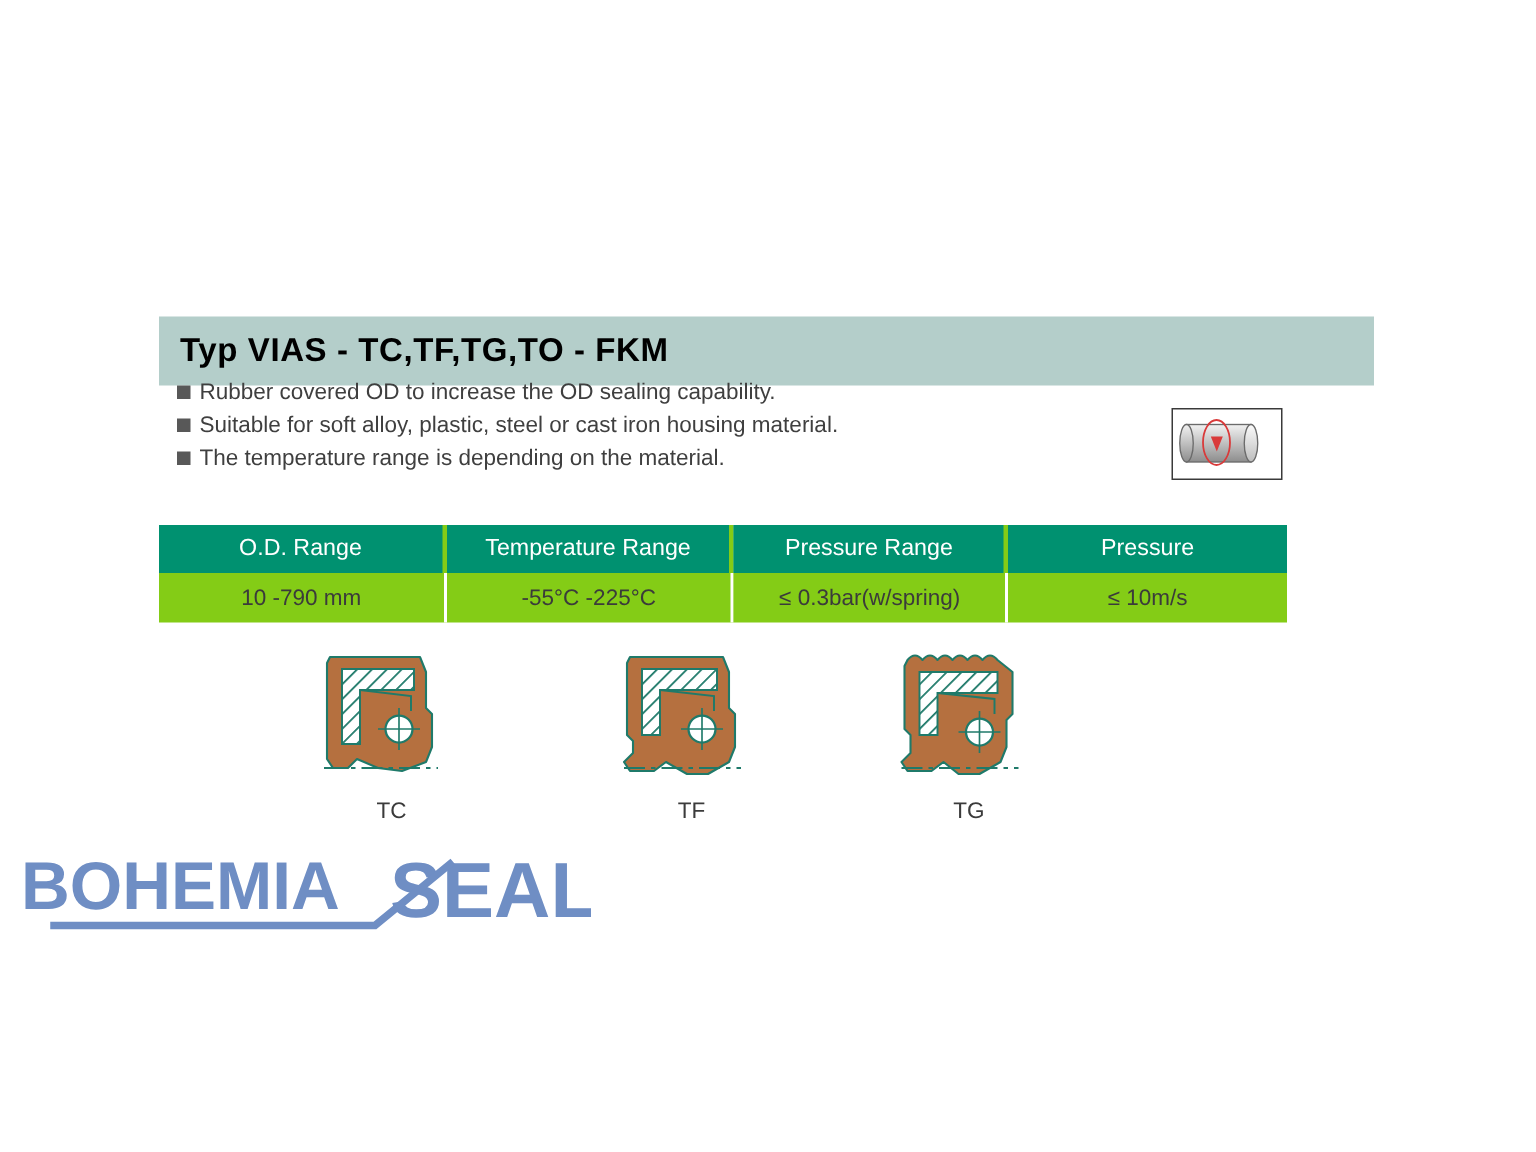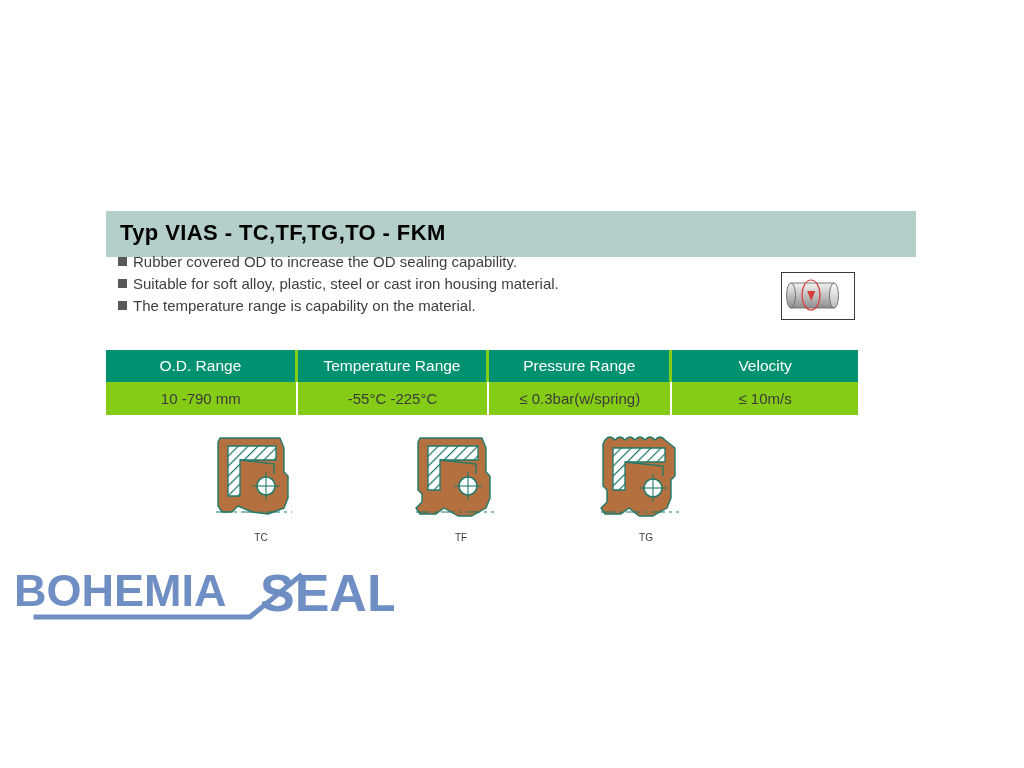--- a/index.html
+++ b/index.html
@@ -125,21 +125,21 @@
     position: absolute;
     top: 0;
     width: 130px;
     text-align: center;
   }
   .seal-item.tc { left: 90px; }
   .seal-item.tf { left: 290px; }
   .seal-item.tg { left: 475px; }
   .seal-svg { display: block; margin: 0 auto; }
   .seal-label {
-    font-size: 10px;
+    font-size: 15px;
     color: #3b3b3b;
     margin-top: 4px;
     font-family: "Liberation Sans", sans-serif;
   }
 
   
   .logo {
     position: absolute;
     left: 14px;
     top: 564px;
@@ -159,21 +159,21 @@
   <div class="bullet-row">
     <span class="bullet-mark"></span>
     <span class="bullet-text">Rubber covered OD to increase the OD sealing capability.</span>
   </div>
   <div class="bullet-row">
     <span class="bullet-mark"></span>
     <span class="bullet-text">Suitable for soft alloy, plastic, steel or cast iron housing material.</span>
   </div>
   <div class="bullet-row">
     <span class="bullet-mark"></span>
-    <span class="bullet-text">The temperature range is capability on the material.</span>
+    <span class="bullet-text">The temperature range is depending on the material.</span>
   </div>
 </div>
 
 <div class="icon-box">
   <svg width="71" height="45" viewBox="0 0 71 45">
     <defs>
       <linearGradient id="shaftGrad" x1="0" y1="0" x2="0" y2="1">
         <stop offset="0%" stop-color="#f2f2f2"></stop>
         <stop offset="35%" stop-color="#cfcfcf"></stop>
         <stop offset="100%" stop-color="#8d8d8d"></stop>
@@ -195,21 +195,21 @@
     <polygon points="25.2,18 33.2,18 29.2,28" fill="#d93a3a"></polygon>
   </svg>
 </div>
 
 <table class="spec-table">
   <thead>
     <tr>
       <th style="width:25.4%">O.D. Range</th>
       <th style="width:25.4%">Temperature Range</th>
       <th style="width:24.2%">Pressure Range</th>
-      <th style="width:25.0%">Velocity</th>
+      <th style="width:25.0%">Pressure</th>
     </tr>
   </thead>
   <tbody>
     <tr>
       <td>10 -790 mm</td>
       <td>-55°C -225°C</td>
       <td>≤ 0.3bar(w/spring)</td>
       <td>≤ 10m/s</td>
     </tr>
   </tbody>

